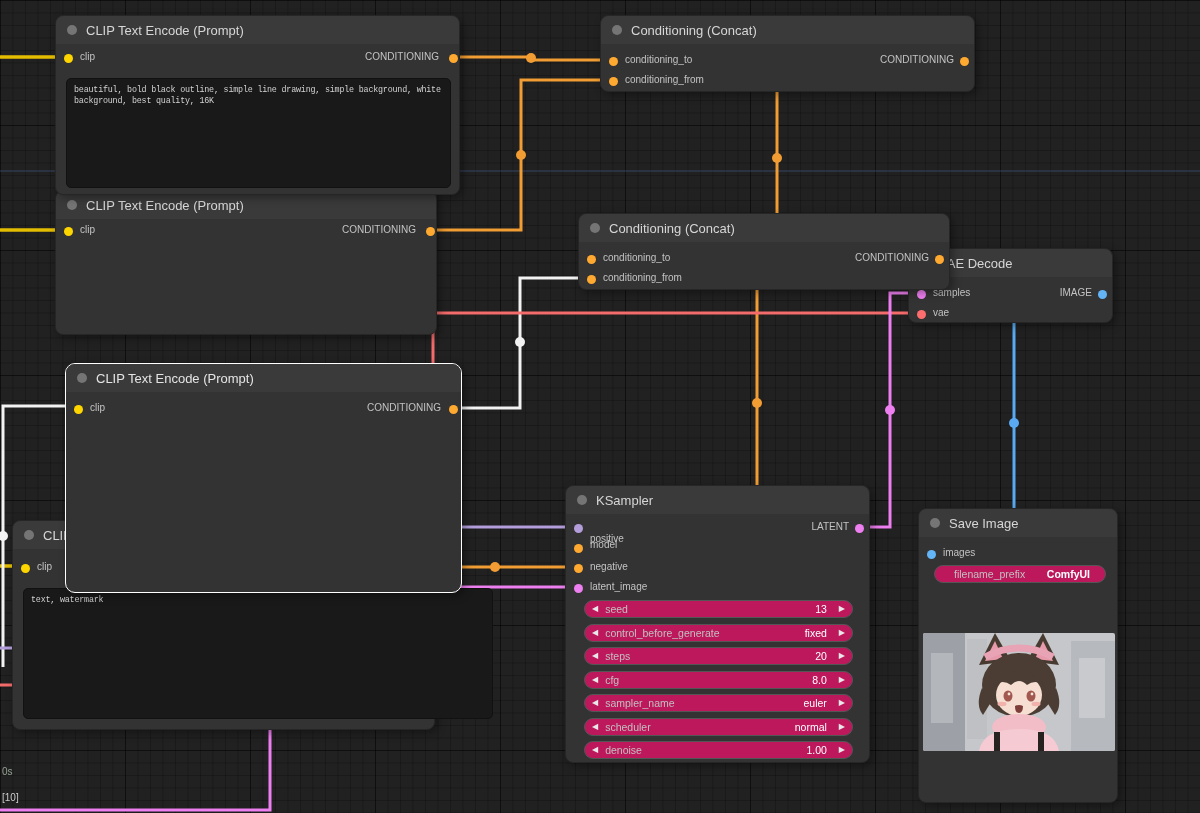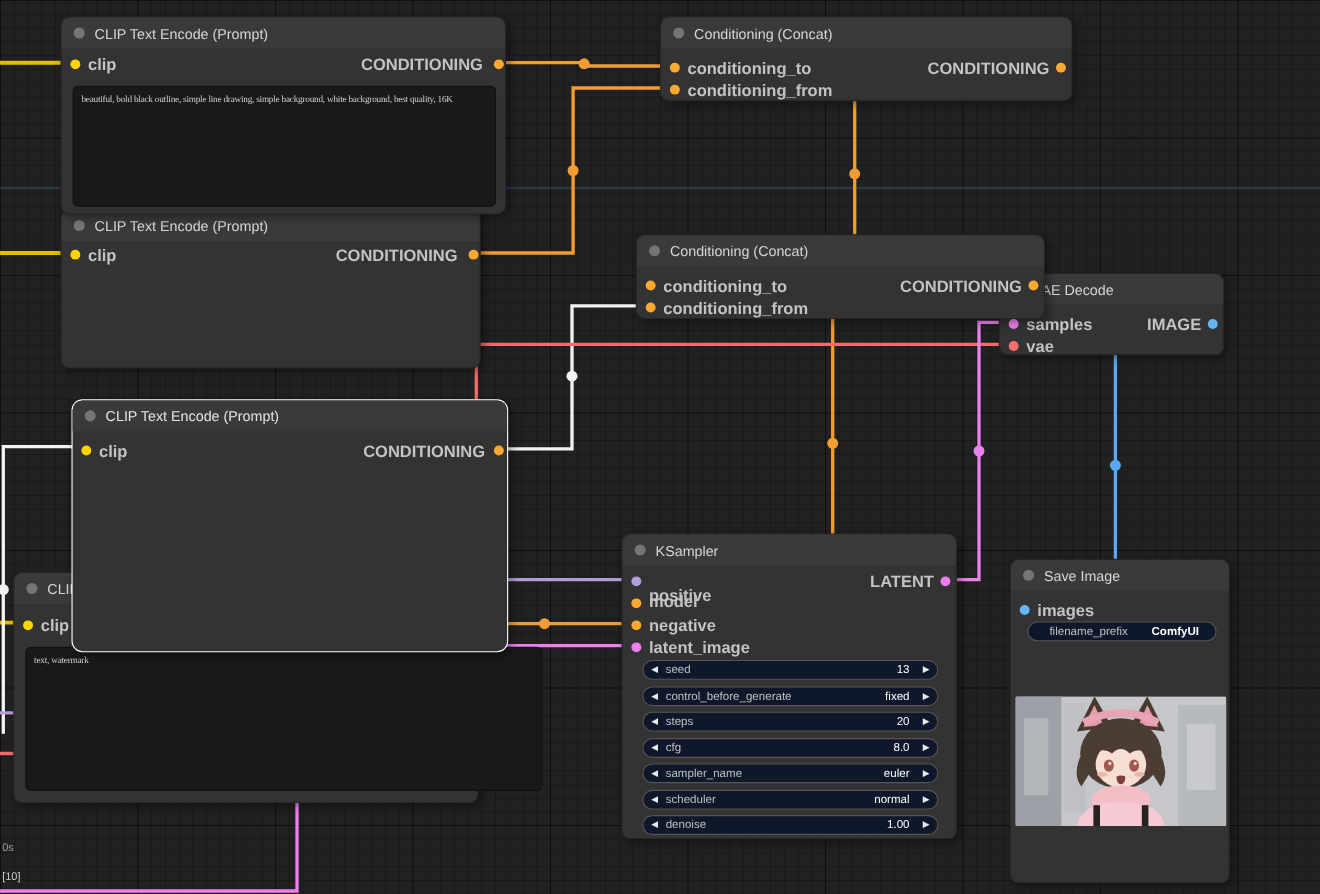--- a/index.html
+++ b/index.html
@@ -27,30 +27,30 @@
   }
   .titlebar .tdot{width:10px;height:10px;border-radius:50%;background:#757575;flex:0 0 auto;}
   .titlebar .ttext{font-size:13px;color:#d6d6d6;white-space:nowrap;overflow:hidden;}
   .dot{position:absolute;width:9px;height:9px;border-radius:50%;margin:-4.5px 0 0 -4.5px;z-index:3;}
   .p-clip{background:#ffd500;}
   .p-cond{background:#ffa931;}
   .p-model{background:#b39ddb;}
   .p-latent{background:#ee7ff0;}
   .p-vae{background:#ff6e6e;}
   .p-image{background:#64b5f6;}
-  .in-label,.out-label{position:absolute;font-size:15px;color:#c3c3c3;white-space:nowrap;margin-top:-7px;font-weight:bold;}
+  .in-label,.out-label{position:absolute;font-size:10px;color:#c3c3c3;white-space:nowrap;margin-top:-7px;}
   .out-label{text-align:right;}
   .prompt{
     position:absolute;background:#191919;border-radius:5px;border:1px solid #111;
-    color:#d2d2d2;font-family:Liberation Serif, serif;font-size:8.4px;
+    color:#d2d2d2;font-family:Liberation Mono, monospace;font-size:8.4px;
     line-height:11px;padding:6px 7px;box-sizing:border-box;white-space:pre-wrap;
     letter-spacing:-0.2px;overflow:hidden;
   }
   .pill{
-    position:absolute;height:18px;background:#0f172a;border:1px solid #555;
+    position:absolute;height:18px;background:#be185d;border:1px solid #555;
     border-radius:9px;display:flex;align-items:center;box-sizing:border-box;
     font-size:10.5px;color:#c0c0c0;padding:0 7px;
   }
   .pill .arrow{font-size:8px;color:#e8e8e8;line-height:1;flex:0 0 auto;}
   .pill .plabel{margin-left:7px;flex:1 1 auto;white-space:nowrap;overflow:hidden;}
   .pill .pvalue{color:#ffffff;margin-right:12px;white-space:nowrap;}
   .pill .pvalue.bold{font-weight:bold;}
   .badge{position:absolute;z-index:4;font-size:10px;}
   .preview{position:absolute;border-radius:2px;overflow:hidden;}
 </style>

